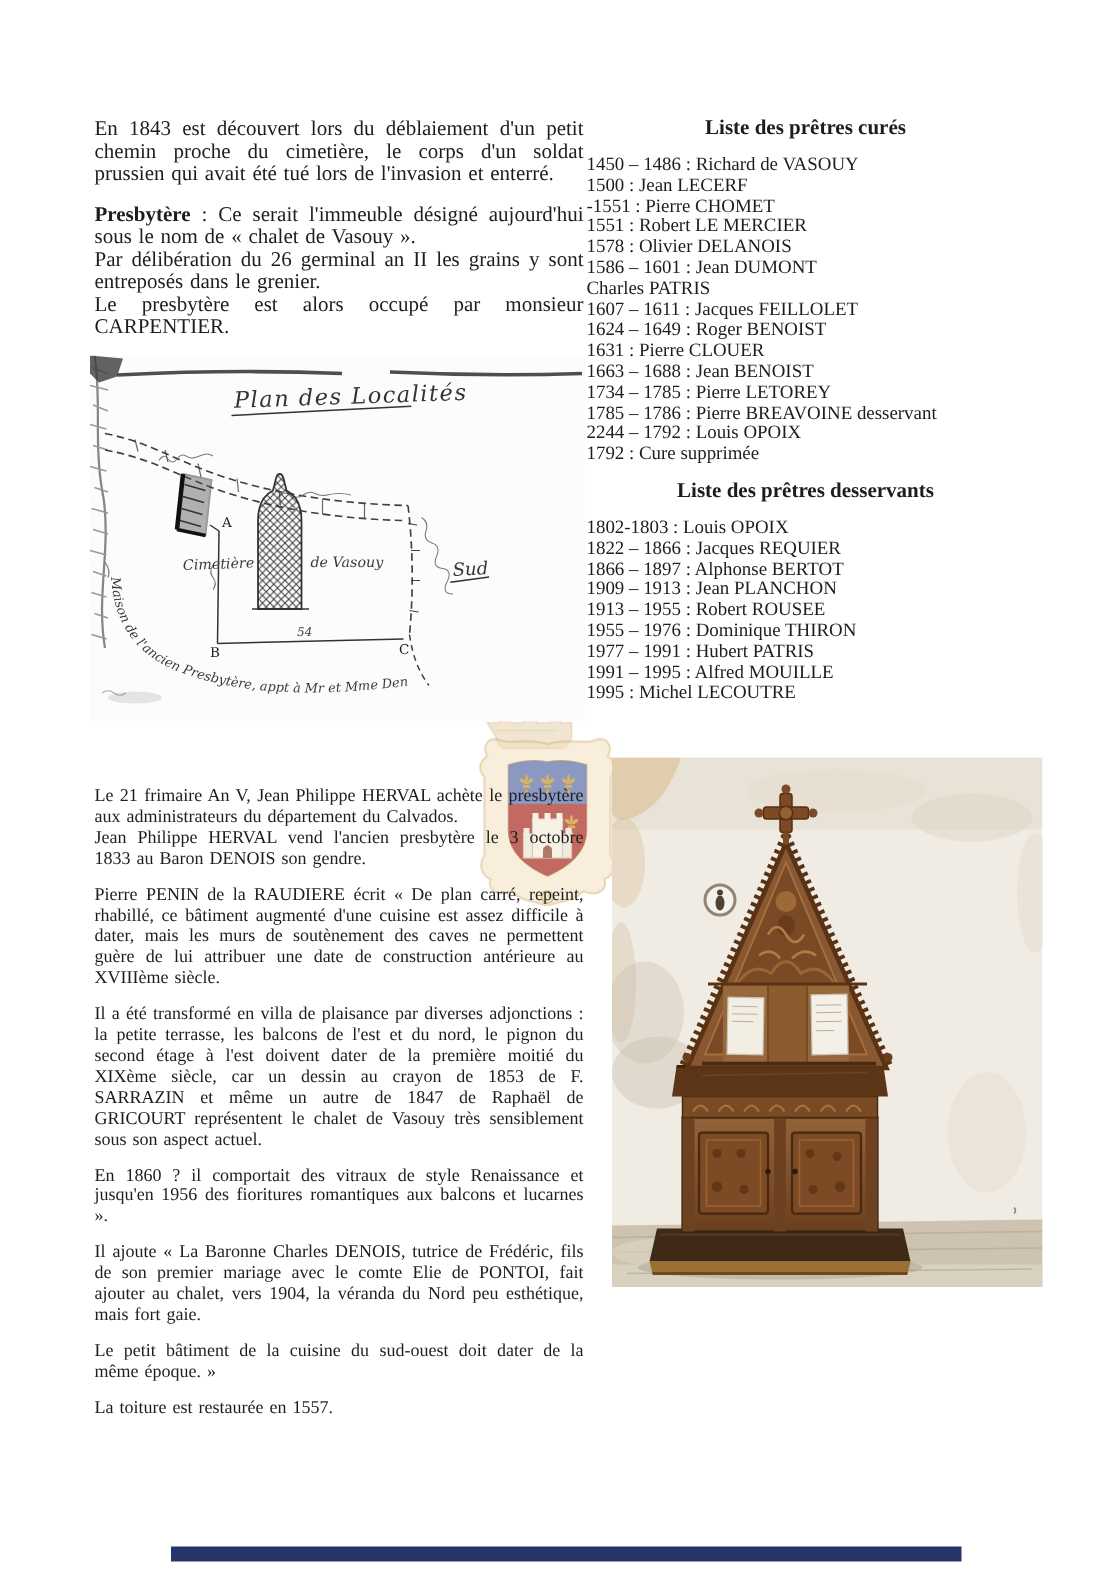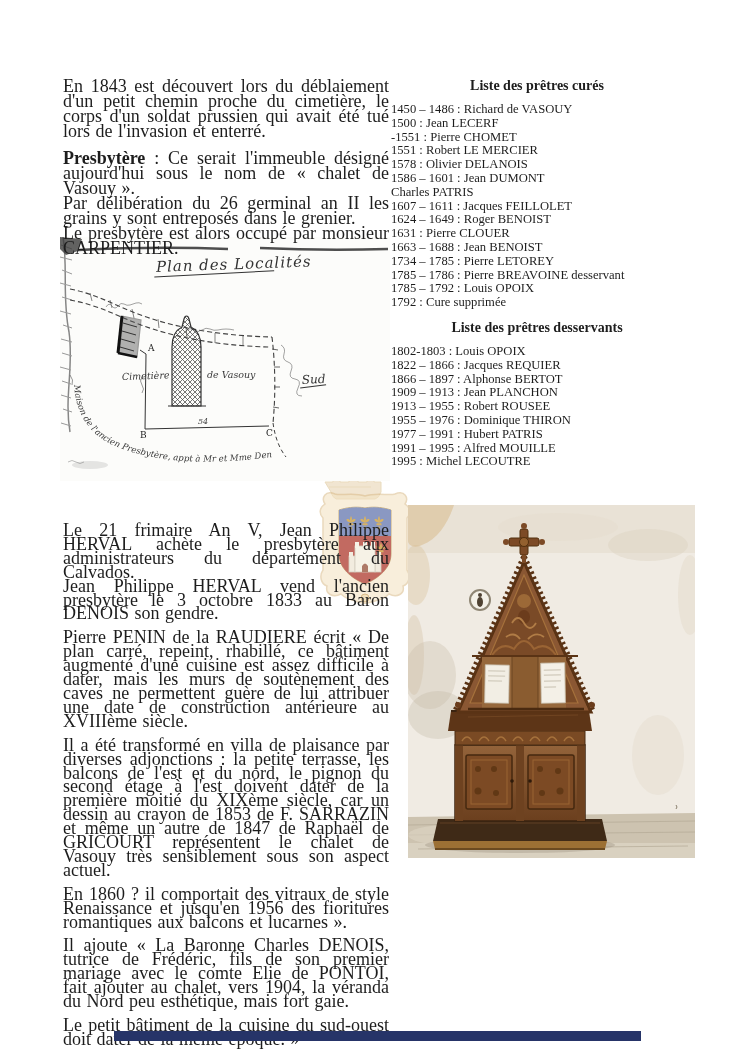--- a/index.html
+++ b/index.html
@@ -2,22 +2,22 @@
 <html><head>
 <meta charset="utf-8">
 <style>
   html,body{margin:0;padding:0;background:#fff;}
   .page{position:relative;width:744px;height:1050px;background:#ffffff;overflow:hidden;
         font-family:"Liberation Serif",serif;color:#1d1d1d;}
   
   .col-intro{position:absolute;left:63px;top:79px;width:326px;z-index:2;}
   .col-body{position:absolute;left:63px;top:524px;width:326px;z-index:2;}
   .para{text-align:justify;word-spacing:1px;margin:0 0 12px;}
-  .col-intro .para{font-size:18px;line-height:15px;}
-  .col-body .para{font-size:18px;line-height:13.9px;margin-bottom:10px;}
+  .col-intro .para{font-size:14px;line-height:15px;}
+  .col-body .para{font-size:12px;line-height:13.9px;margin-bottom:10px;}
   .para span{white-space:pre-line;}
   .para strong{font-weight:bold;}
   .col-right{position:absolute;left:391px;top:76px;width:292px;z-index:2;}
   .col-right h3{font-size:14px;font-weight:bold;text-align:center;margin:2px 0 10px;line-height:15px;}
   .col-right h3.second{margin-top:10px;}
   .plist p{margin:0;font-size:12.6px;line-height:13.8px;white-space:nowrap;}
   
   .plan{position:absolute;left:60px;top:237px;margin:0;z-index:1;}
   .photo{position:absolute;left:408px;top:505px;margin:0;z-index:1;}
   .crest{position:absolute;left:319px;top:452px;z-index:0;opacity:.8;}
@@ -169,21 +169,21 @@
         <p>1551 : Robert LE MERCIER</p>
         <p>1578 : Olivier DELANOIS</p>
         <p>1586 – 1601 : Jean DUMONT</p>
         <p>Charles PATRIS</p>
         <p>1607 – 1611 : Jacques FEILLOLET</p>
         <p>1624 – 1649 : Roger BENOIST</p>
         <p>1631 : Pierre CLOUER</p>
         <p>1663 – 1688 : Jean BENOIST</p>
         <p>1734 – 1785 : Pierre LETOREY</p>
         <p>1785 – 1786 : Pierre BREAVOINE desservant</p>
-        <p>1785 – 1792 : Louis OPOIX</p>
+        <p>2244 – 1792 : Louis OPOIX</p>
         <p>1792 : Cure supprimée</p>
       </div>
     <h3 class="second">Liste des prêtres desservants</h3>
     <div class="plist">
         <p>1802-1803 : Louis OPOIX</p>
         <p>1822 – 1866 : Jacques REQUIER</p>
         <p>1866 – 1897 : Alphonse BERTOT</p>
         <p>1909 – 1913 : Jean PLANCHON</p>
         <p>1913 – 1955 : Robert ROUSEE</p>
         <p>1955 – 1976 : Dominique THIRON</p>

